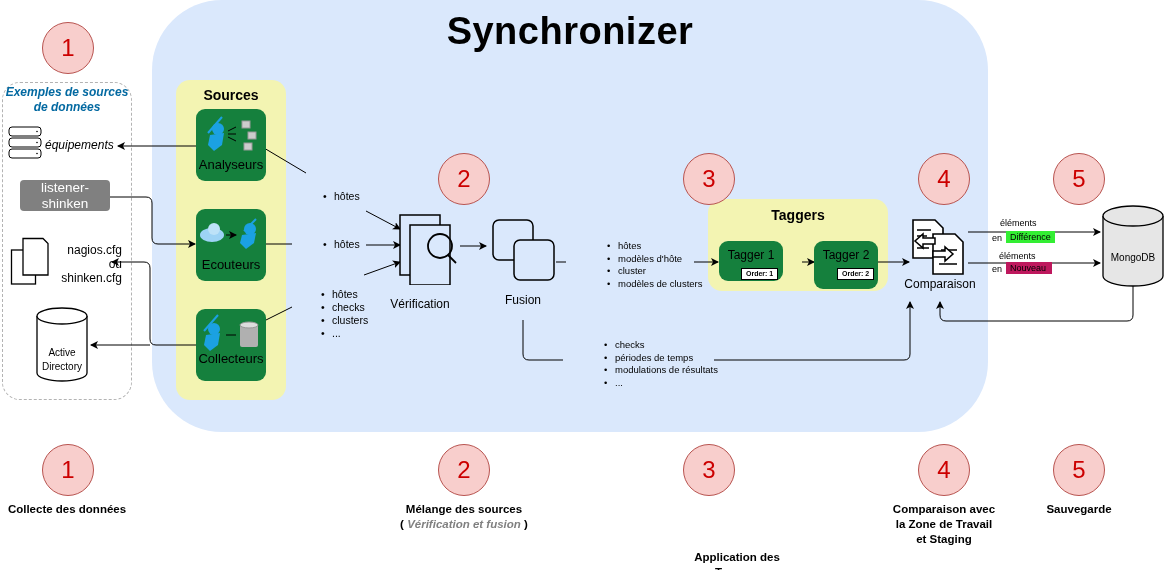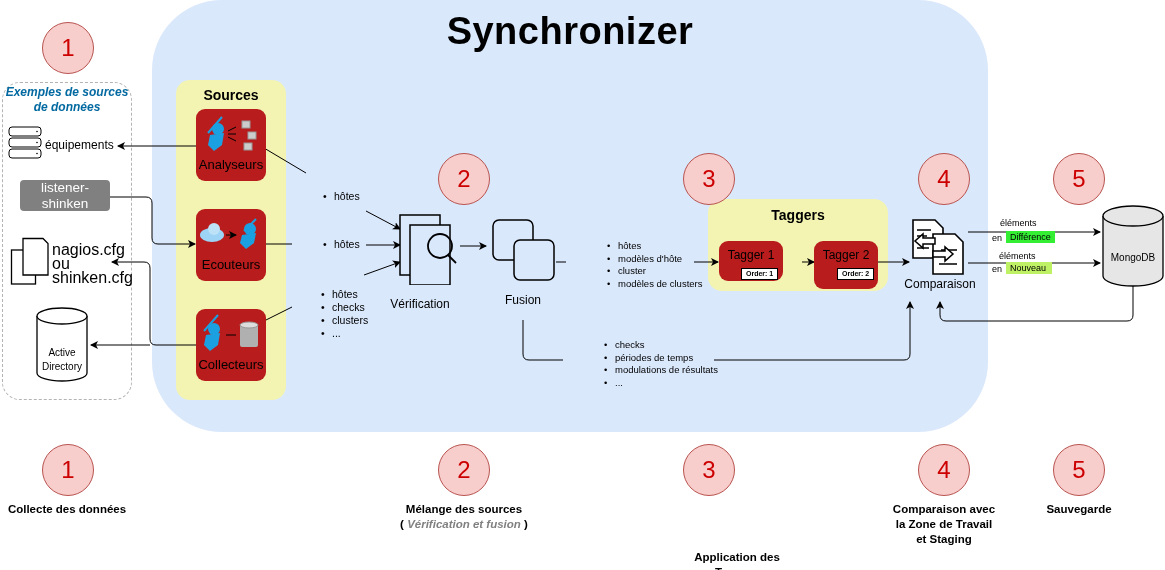--- a/index.html
+++ b/index.html
@@ -6,21 +6,21 @@
   body { width:1165px; height:570px; position:relative; overflow:hidden; font-family:"Liberation Sans", sans-serif; color:#000; }
   .abs { position:absolute; }
   svg.lines { position:absolute; left:0; top:0; width:1165px; height:570px; pointer-events:none; }
   .sync-bg { left:152px; top:0; width:836px; height:432px; background:#dae8fc; border-radius:70px; }
   .sync-title { left:152px; top:10px; width:836px; text-align:center; font-size:38px; font-weight:bold; letter-spacing:0.5px; }
   .ex-box { left:2px; top:82px; width:128px; height:316px; border:1.5px dashed #b3b3b3; border-radius:18px; }
   .ex-title { left:2px; top:85px; width:130px; text-align:center; font-size:12px; font-weight:bold; font-style:italic; color:#0369a1; line-height:15px; }
   .yellow { background:#f3f4b2; border-radius:14px; }
   .src-box { left:176px; top:80px; width:110px; height:320px; }
   .src-title { left:176px; top:87px; width:110px; text-align:center; font-size:14px; font-weight:bold; }
-  .card { background:#b91c1c; border-radius:9px; }
+  .card { background:#15803d; border-radius:9px; }
   .card-label { text-align:center; font-size:13px; }
   .badge { width:50px; height:50px; border-radius:50%; background:#f8cecc; border:1.5px solid #b85450; color:#cc0000; font-size:24px; text-align:center; line-height:50px; }
   .bullets { font-size:10.5px; line-height:13px; margin:0; padding:0 0 0 12px; list-style:none; }
   .bullets li { position:relative; }
   .bullets li::before { content:"•"; position:absolute; left:-11px; }
   .small-list { font-size:9.5px; line-height:12.5px; }
   .tag-box { left:708px; top:199px; width:180px; height:92px; }
   .caption { text-align:center; font-size:11.5px; font-weight:bold; line-height:15px; }
   .order { border:1px solid #000; background:#fff; font-size:7px; font-weight:bold; padding:0 4px; line-height:10px; }
   .hl { font-size:9px; padding:1px 4px; }
@@ -81,33 +81,33 @@
 <div class="abs" style="left:8px;top:126px;">
   <svg width="34" height="34" viewBox="0 0 34 34">
     <rect x="1" y="1" width="32" height="9" rx="3" fill="#fff" stroke="#000"></rect>
     <rect x="1" y="12" width="32" height="9" rx="3" fill="#fff" stroke="#000"></rect>
     <rect x="1" y="23" width="32" height="9" rx="3" fill="#fff" stroke="#000"></rect>
     <circle cx="29" cy="5.5" r="0.8" fill="#000"></circle>
       <circle cx="29" cy="16.5" r="0.8" fill="#000"></circle>
       <circle cx="29" cy="27.5" r="0.8" fill="#000"></circle>
   </svg>
 </div>
-<div class="abs" style="left:45px;top:138px;font-size:12px;">équipements</div>
+<div class="abs" style="left:45px;top:138px;font-size:12px;font-style:italic;">équipements</div>
 
 <div class="abs" style="left:20px;top:180px;width:90px;height:31px;background:#808080;border-radius:4px;color:#fff;font-size:13.5px;text-align:center;line-height:16px;">
   <span>listener-shinken</span>
 </div>
 
 <div class="abs" style="left:10px;top:237px;">
   <svg width="40" height="50" viewBox="0 0 40 50">
     <rect x="1.5" y="13" width="24" height="34" fill="#fff" stroke="#000" stroke-width="1.3"></rect>
     <path d="M13,1.5 L33,1.5 L38,6.5 L38,38 L13,38 Z" fill="#fff" stroke="#000" stroke-width="1.3"></path>
   </svg>
 </div>
-<div class="abs" style="left:52px;top:243px;width:70px;text-align:left;font-size:16px;line-height:14px;">
+<div class="abs" style="left:52px;top:243px;width:70px;text-align:right;font-size:12px;line-height:14px;">
   <div>nagios.cfg</div>
   <div>ou</div>
   <div>shinken.cfg</div>
 </div>
 
 <div class="abs" style="left:36px;top:307px;">
   <svg width="52" height="76" viewBox="0 0 52 76">
     <path d="M1,9 L1,66 A25,8 0 0 0 51,66 L51,9" fill="#fff" stroke="#000" stroke-width="1.3"></path>
     <ellipse cx="26" cy="9" rx="25" ry="8" fill="#fff" stroke="#000" stroke-width="1.3"></ellipse>
   </svg>
@@ -144,21 +144,21 @@
 
 <div class="abs card" style="left:196px;top:309px;width:70px;height:72px;">
   <svg class="abs" style="left:2px;top:4px;" width="66" height="40" viewBox="0 0 66 40">
     <path d="M20,2 L6,18" stroke="#1ba1e2" stroke-width="2"></path>
     <circle cx="16" cy="16" r="6" fill="#1ba1e2"></circle>
     <path d="M8,22 L22,20 L20,32 L12,38 L6,32 Z" fill="#1ba1e2"></path>
     <line x1="28" y1="22" x2="38" y2="22" stroke="#000" stroke-width="1"></line>
     <rect x="42" y="12" width="18" height="22" fill="#b0b0b0" rx="2"></rect>
     <ellipse cx="51" cy="12" rx="9" ry="3" fill="#ddd" stroke="#999"></ellipse>
   </svg>
-  <div class="abs card-label" style="left:0;top:48px;width:70px;">Collecteurs</div>
+  <div class="abs card-label" style="left:0;top:42px;width:70px;">Collecteurs</div>
 </div>
 
 <ul class="abs bullets" style="left:322px;top:190px;">
   <li>hôtes</li>
 </ul>
 <ul class="abs bullets" style="left:322px;top:238px;">
   <li>hôtes</li>
 </ul>
 <ul class="abs bullets" style="left:320px;top:288px;">
   <li>hôtes</li>
@@ -218,21 +218,21 @@
     <path d="M22,33 L34,33 L34,29 L42,36 L34,43 L34,39 L22,39 Z" fill="#fff" stroke="#000" stroke-width="1.5"></path>
   </svg>
 </div>
 <div class="abs" style="left:900px;top:277px;width:80px;text-align:center;font-size:12px;">Comparaison</div>
 
 <div class="abs" style="left:1000px;top:218px;font-size:9px;">éléments</div>
 <div class="abs" style="left:992px;top:233px;font-size:9px;">en</div>
 <div class="abs hl" style="left:1006px;top:231px;background:#33ee33;">Différence</div>
 <div class="abs" style="left:999px;top:251px;font-size:9px;">éléments</div>
 <div class="abs" style="left:992px;top:264px;font-size:9px;">en</div>
-<div class="abs hl" style="left:1006px;top:262px;background:#bef264;width:38px;">Nouveau</div>
+<div class="abs hl" style="left:1006px;top:262px;background:#be185d;width:38px;">Nouveau</div>
 
 <div class="abs" style="left:1102px;top:204px;">
   <svg width="62" height="84" viewBox="0 0 62 84">
     <path d="M1,12 L1,72 A30,10 0 0 0 61,72 L61,12" fill="#e6e6e6" stroke="#000" stroke-width="1.3"></path>
     <ellipse cx="31" cy="12" rx="30" ry="10" fill="#e6e6e6" stroke="#000" stroke-width="1.3"></ellipse>
   </svg>
 </div>
 <div class="abs" style="left:1102px;top:252px;width:62px;text-align:center;font-size:10px;">MongoDB</div>
 
 <div class="abs badge" style="left:42px;top:22px;">1</div>

